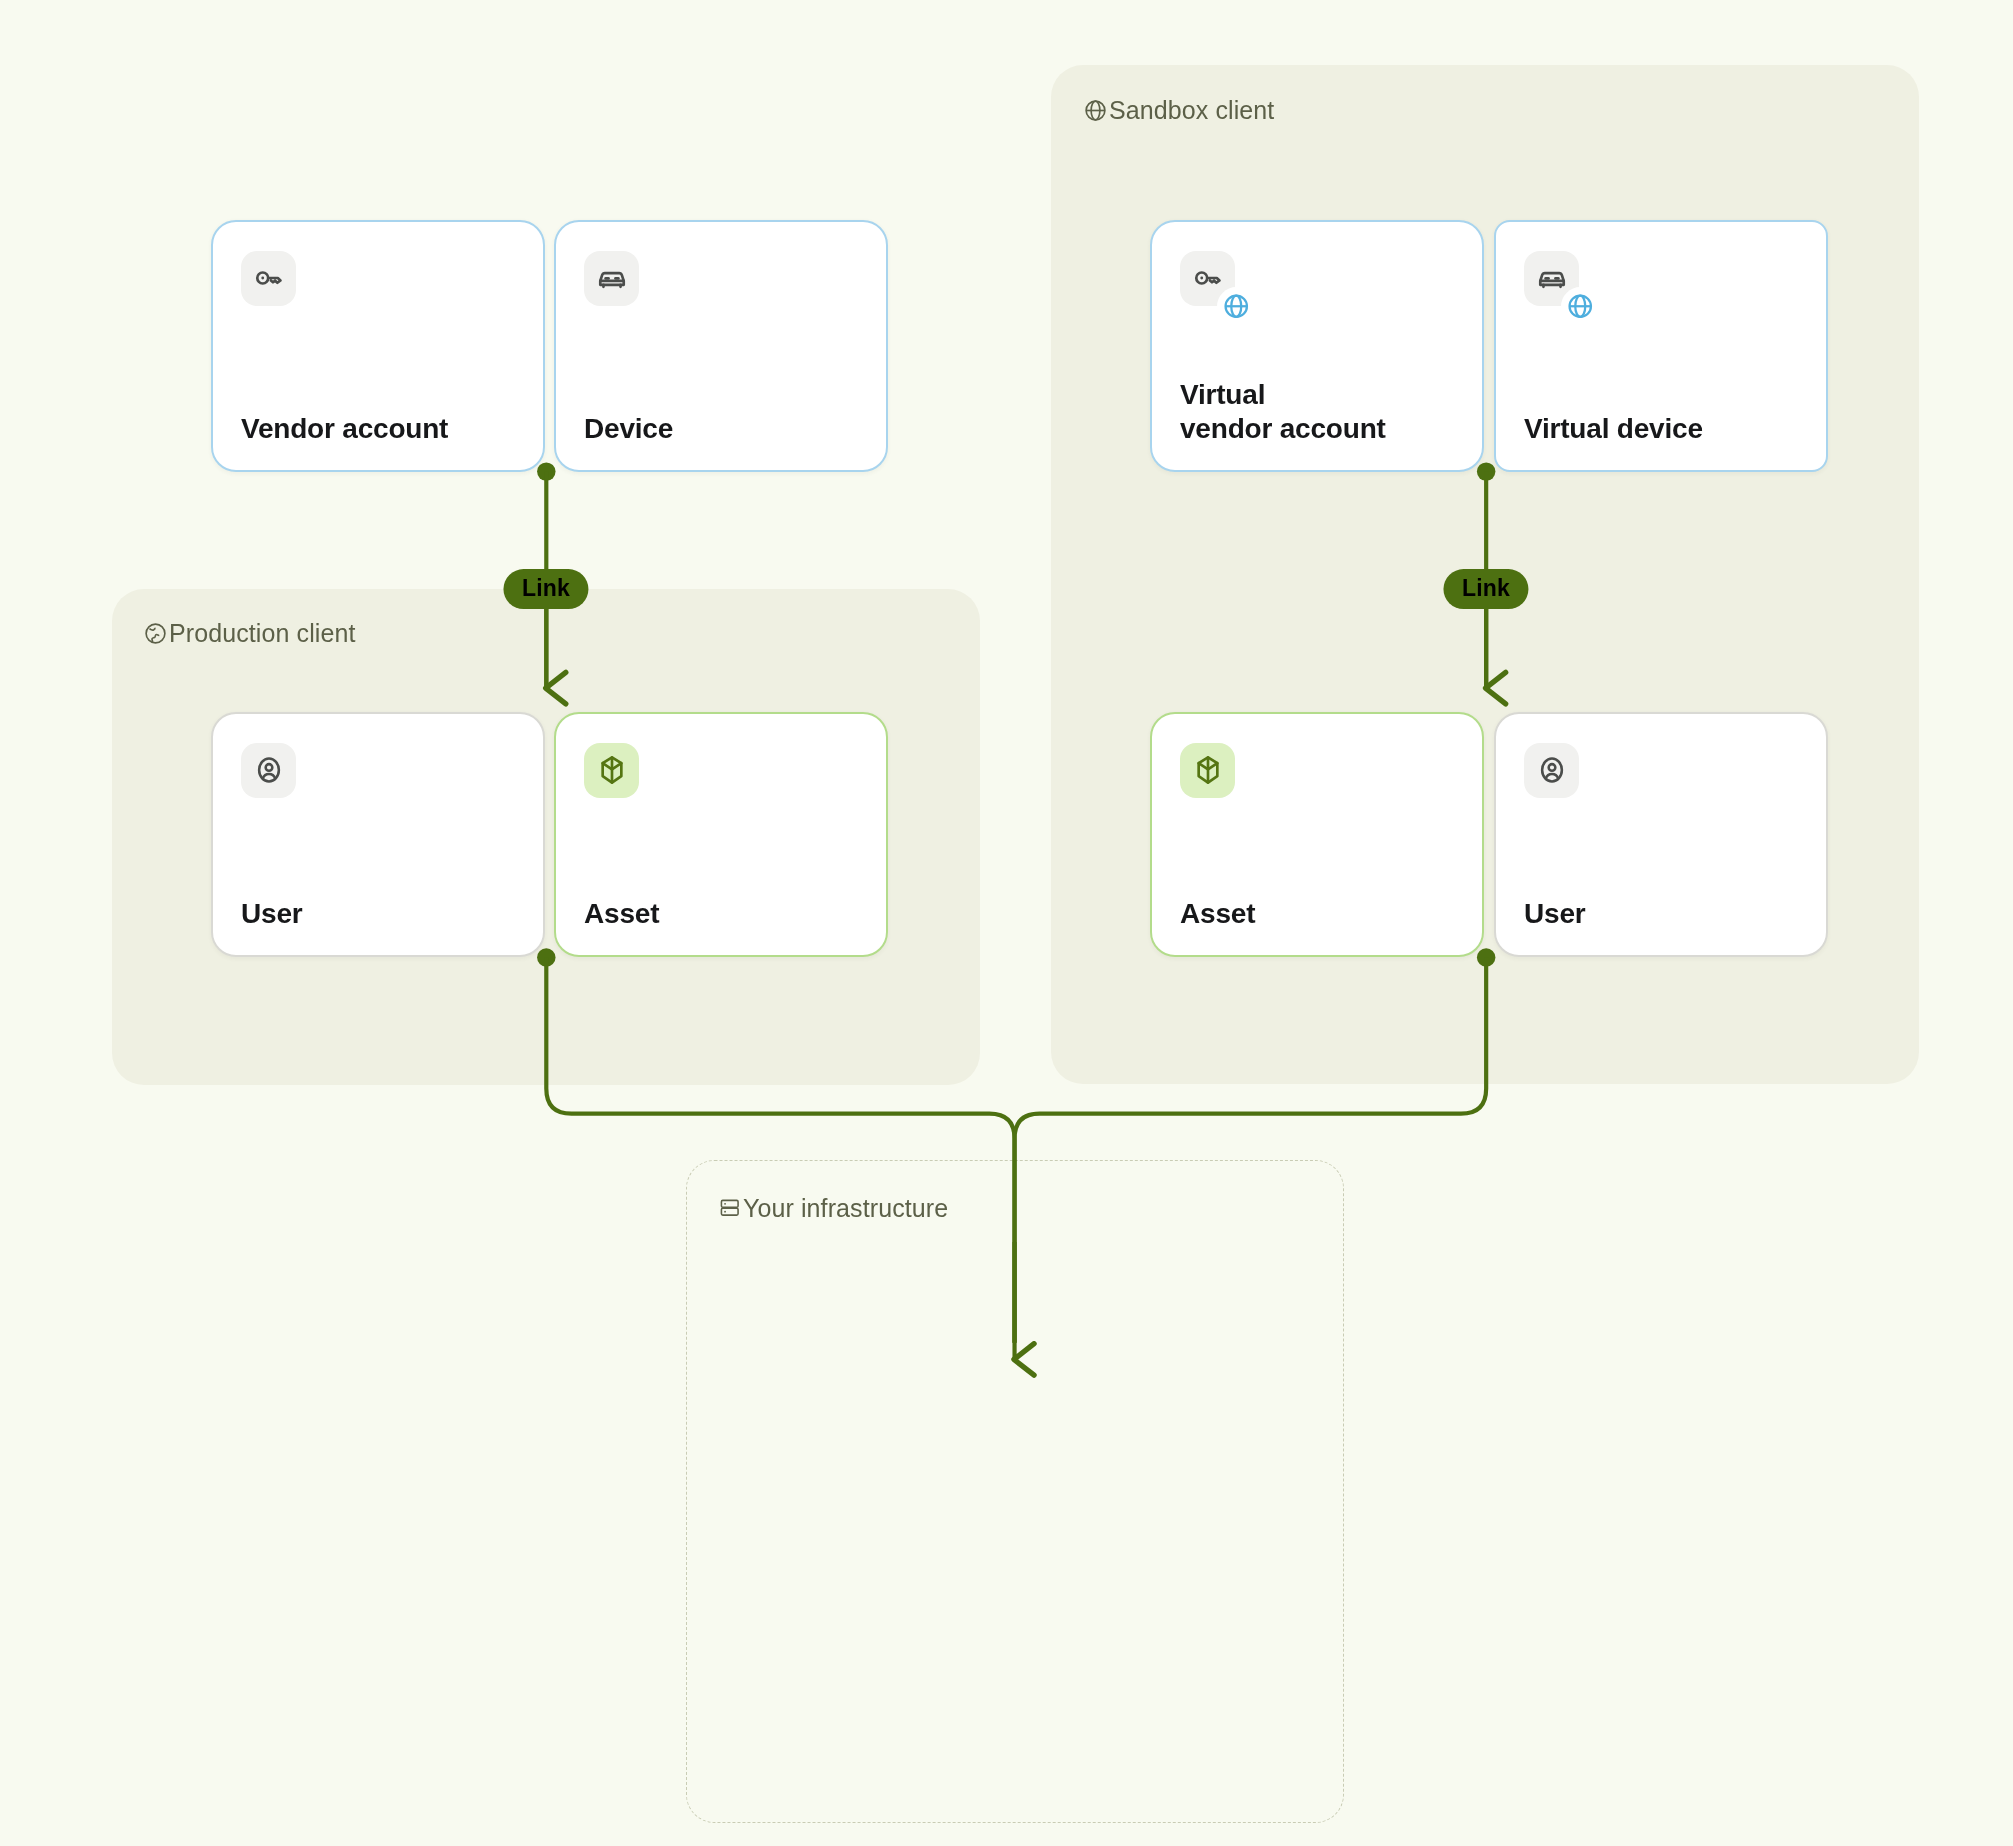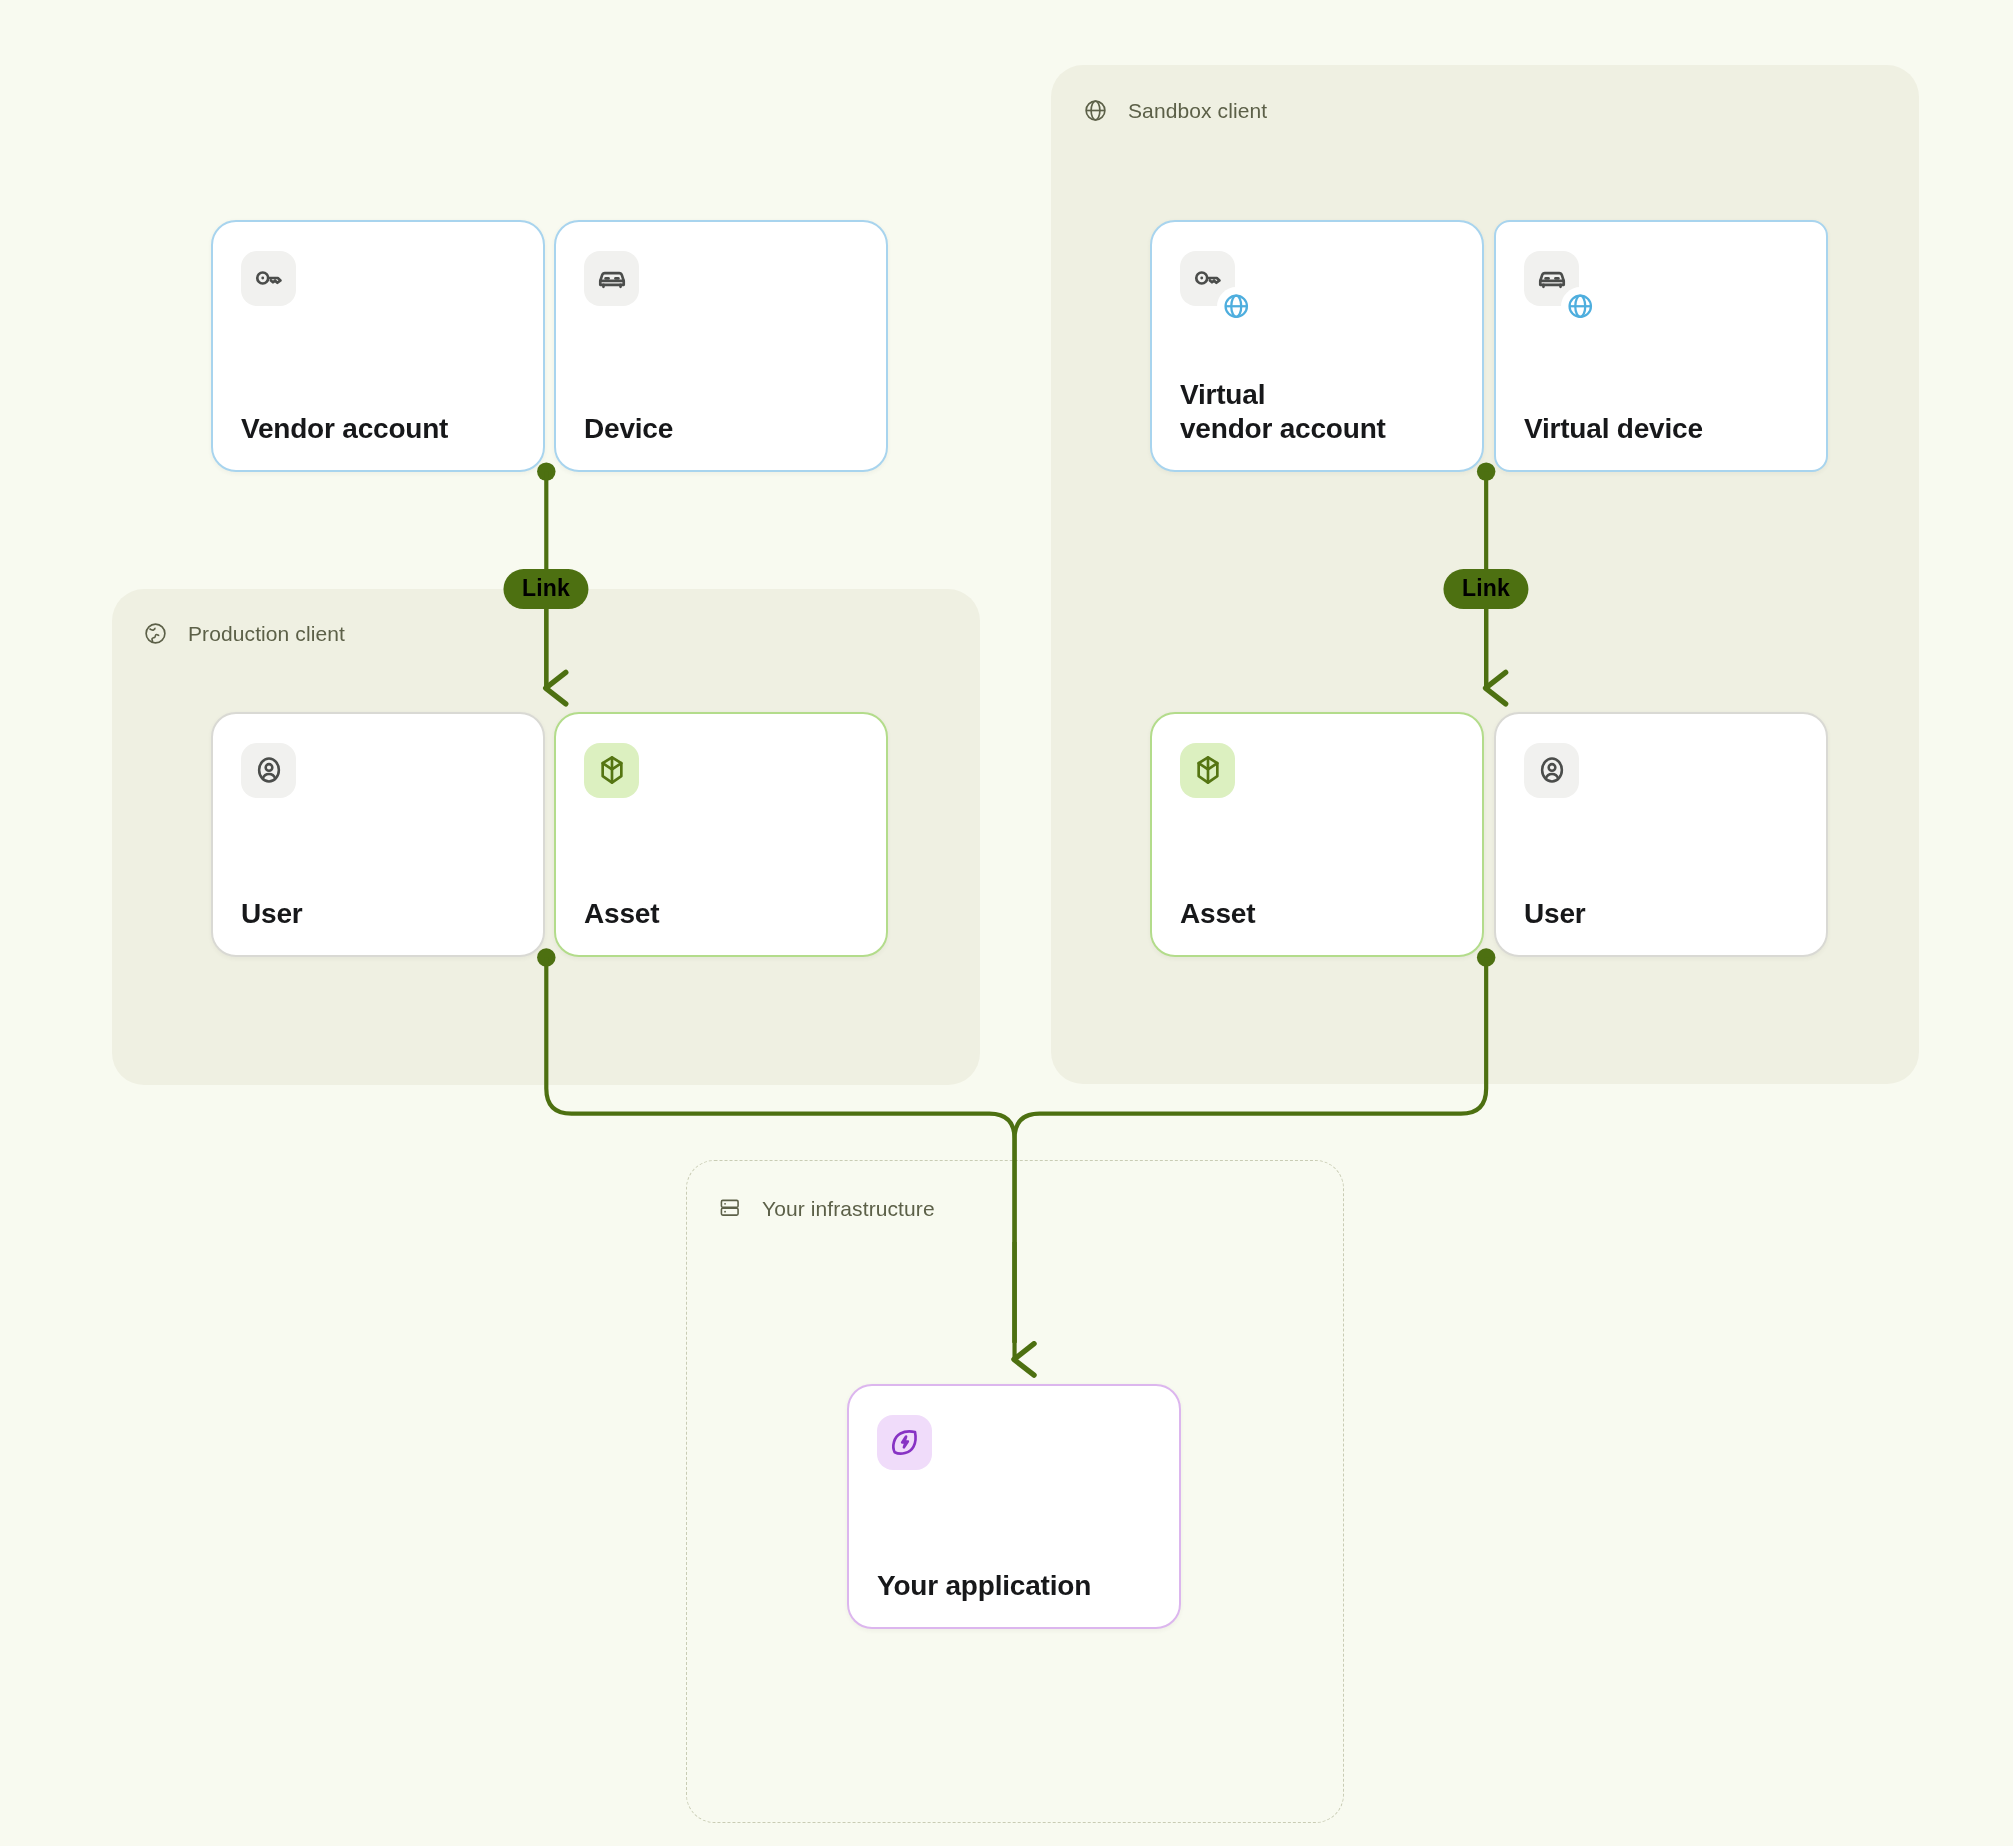--- a/index.html
+++ b/index.html
@@ -12,22 +12,22 @@
   #stage{position:relative;width:2014px;height:1847px;overflow:hidden;}
 
   
   .group{
     position:absolute;
     background:#eff0e2;
     border-radius:32px;
   }
   .group-label{
     position:absolute;
-    display:flex;align-items:center;gap:20px;
-    font-size:21px;
+    display:flex;align-items:center;gap:1px;
+    font-size:25px;
     color:#5c6048;
     letter-spacing:0.1px;
     white-space:nowrap;
   }
   .group-label .gl-ico{display:block;width:25px;height:25px;flex:0 0 25px;}
   .group-label .gl-txt{display:block;line-height:1;}
 
   .dashbox{
     position:absolute;
     border:1.7px dashed #c9ccb4;
@@ -295,26 +295,15 @@
         <svg viewBox="0 0 24 24" width="32" height="32" fill="none" stroke="#4b4d4b" stroke-width="1.9" stroke-linecap="round" stroke-linejoin="round">
           <ellipse cx="12" cy="12" rx="7.4" ry="8.6"></ellipse>
           <circle cx="12" cy="10.1" r="2.5"></circle>
           <path d="M7.4 18.3c.7-2.1 2.5-3.3 4.6-3.3s3.9 1.2 4.6 3.3"></path>
         </svg>
       </span>
     </div>
     <div class="card-title">User</div>
   </div>
 
-  <div class="card purple" style="left:847px;top:1384px;width:334px;height:245px;">
-    <div class="tile purple">
-      <span>
-        <svg viewBox="0 0 24 24" width="32" height="32" fill="none" stroke="#8733c4" stroke-width="2" stroke-linecap="round" stroke-linejoin="round">
-          <path d="M4.3 19.7 C2 15.4 3.6 8.3 8.6 5.6 C12.3 3.6 17 4 19.5 4.5 C20 7 20.4 11.7 18.4 15.4 C15.7 20.4 8.6 22 4.3 19.7 Z"></path>
-          <path d="M12.8 7.9 L9.9 12.3 H12.4 L11.2 16 L14.1 11.6 H11.6 Z"></path>
-        </svg>
-      </span>
-    </div>
-    <div class="card-title">Your application</div>
-  </div>
 
 </div>
 
 
 </body></html>

